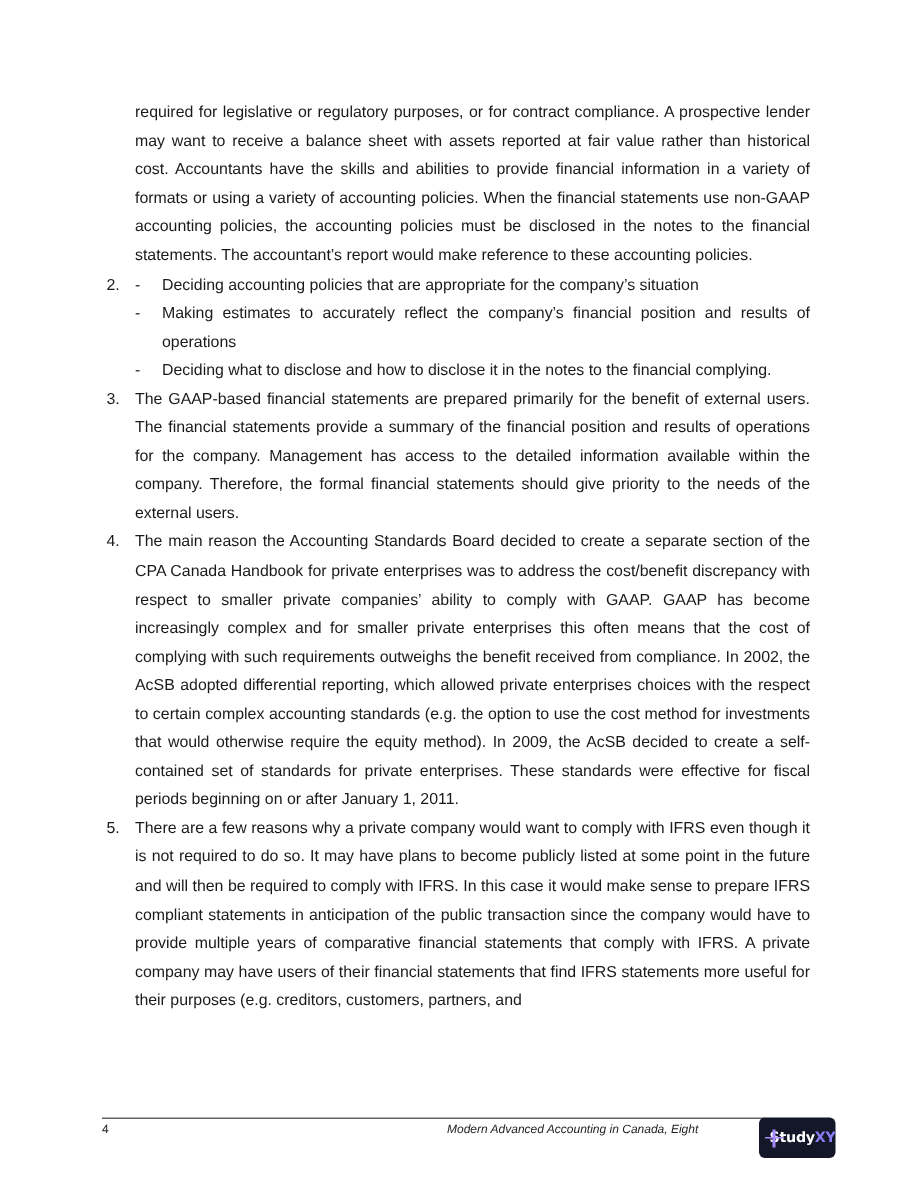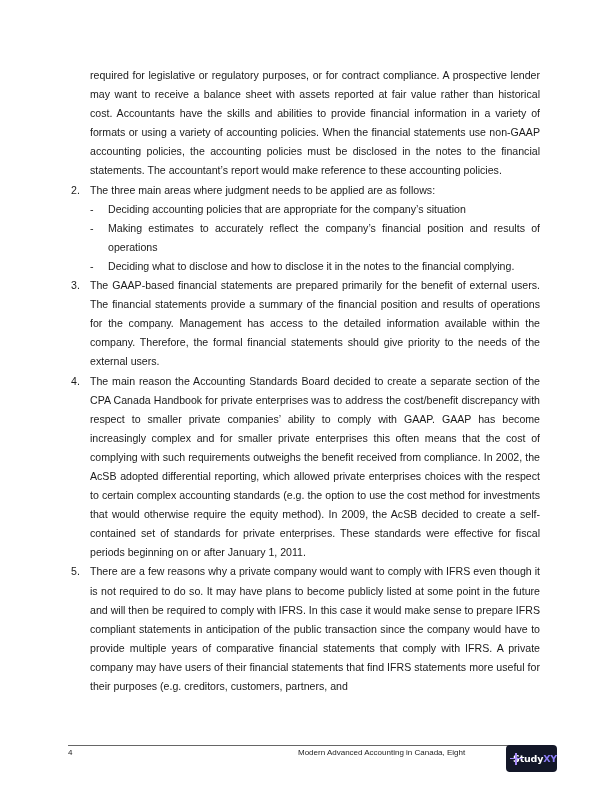--- a/index.html
+++ b/index.html
@@ -11,21 +11,21 @@
   .para { margin: 0; }
   .list { margin: 0; padding: 0; list-style: none; }
   .list-item { position: relative; margin: 0; }
   .num { position: absolute; left: -19px; top: 0; }
   .sub-list { margin: 0; padding: 0; list-style: none; }
   .sub-item { position: relative; padding-left: 18px; }
   .dash { position: absolute; left: 0; top: 0; }
   .footer-rule { position: absolute; left: 68px; top: 745px; width: 442px; height: 0;
                  border-top: 1px solid #666; }
   .page-num { position: absolute; left: 68px; top: 748px; font-size: 8px; color: #222; }
-  .book-title { position: absolute; left: 298px; top: 748px; font-size: 8px; color: #222;
+  .book-title { position: absolute; left: 298px; top: 748px; font-size: 8px; font-style: italic; color: #222;
                 white-space: nowrap; }
   .badge { position: absolute; left: 506px; top: 745px; width: 51px; height: 27px;
            background: #131728; border-radius: 4px; display: flex; align-items: center;
            padding-left: 4px; box-sizing: border-box; }
   .plus { position: relative; width: 12px; height: 12px; margin-right: 3px; }
   .plus::before, .plus::after { content: ""; position: absolute; background: #a78bfa; }
   .plus::before { left: 5px; top: 0; width: 1.5px; height: 12px; }
   .plus::after { left: 0; top: 5px; width: 12px; height: 1.5px; }
   .brand { font-family: "DejaVu Sans", sans-serif; font-weight: bold; font-size: 9.5px; color: #ffffff; letter-spacing: -0.2px; }
   .brand-accent { color: #8b7cf6; }
@@ -33,21 +33,20 @@
 </head>
 <body>
 
 <div class="page">
   <div class="body-text">
     <p class="para">required for legislative or regulatory purposes, or for contract compliance. A prospective lender may want to receive a balance sheet with assets reported at fair value rather than historical cost. Accountants have the skills and abilities to provide financial information in a variety of formats or using a variety of accounting policies. When the financial statements use non-GAAP accounting policies, the accounting policies must be disclosed in the notes to the financial statements. The accountant’s report would make reference to these accounting policies.</p>
 
     <ol class="list">
       <li class="list-item">
         <span class="num">2.</span>
-        <div>The three main areas where judgment needs to be applied are as follows:</div>
         <ul class="sub-list">
           <li class="sub-item">
             <span class="dash">-</span>
             <span>Deciding accounting policies that are appropriate for the company’s situation</span>
           </li>
           <li class="sub-item">
             <span class="dash">-</span>
             <span>Making estimates to accurately reflect the company’s financial position and results of operations</span>
           </li>
           <li class="sub-item">

